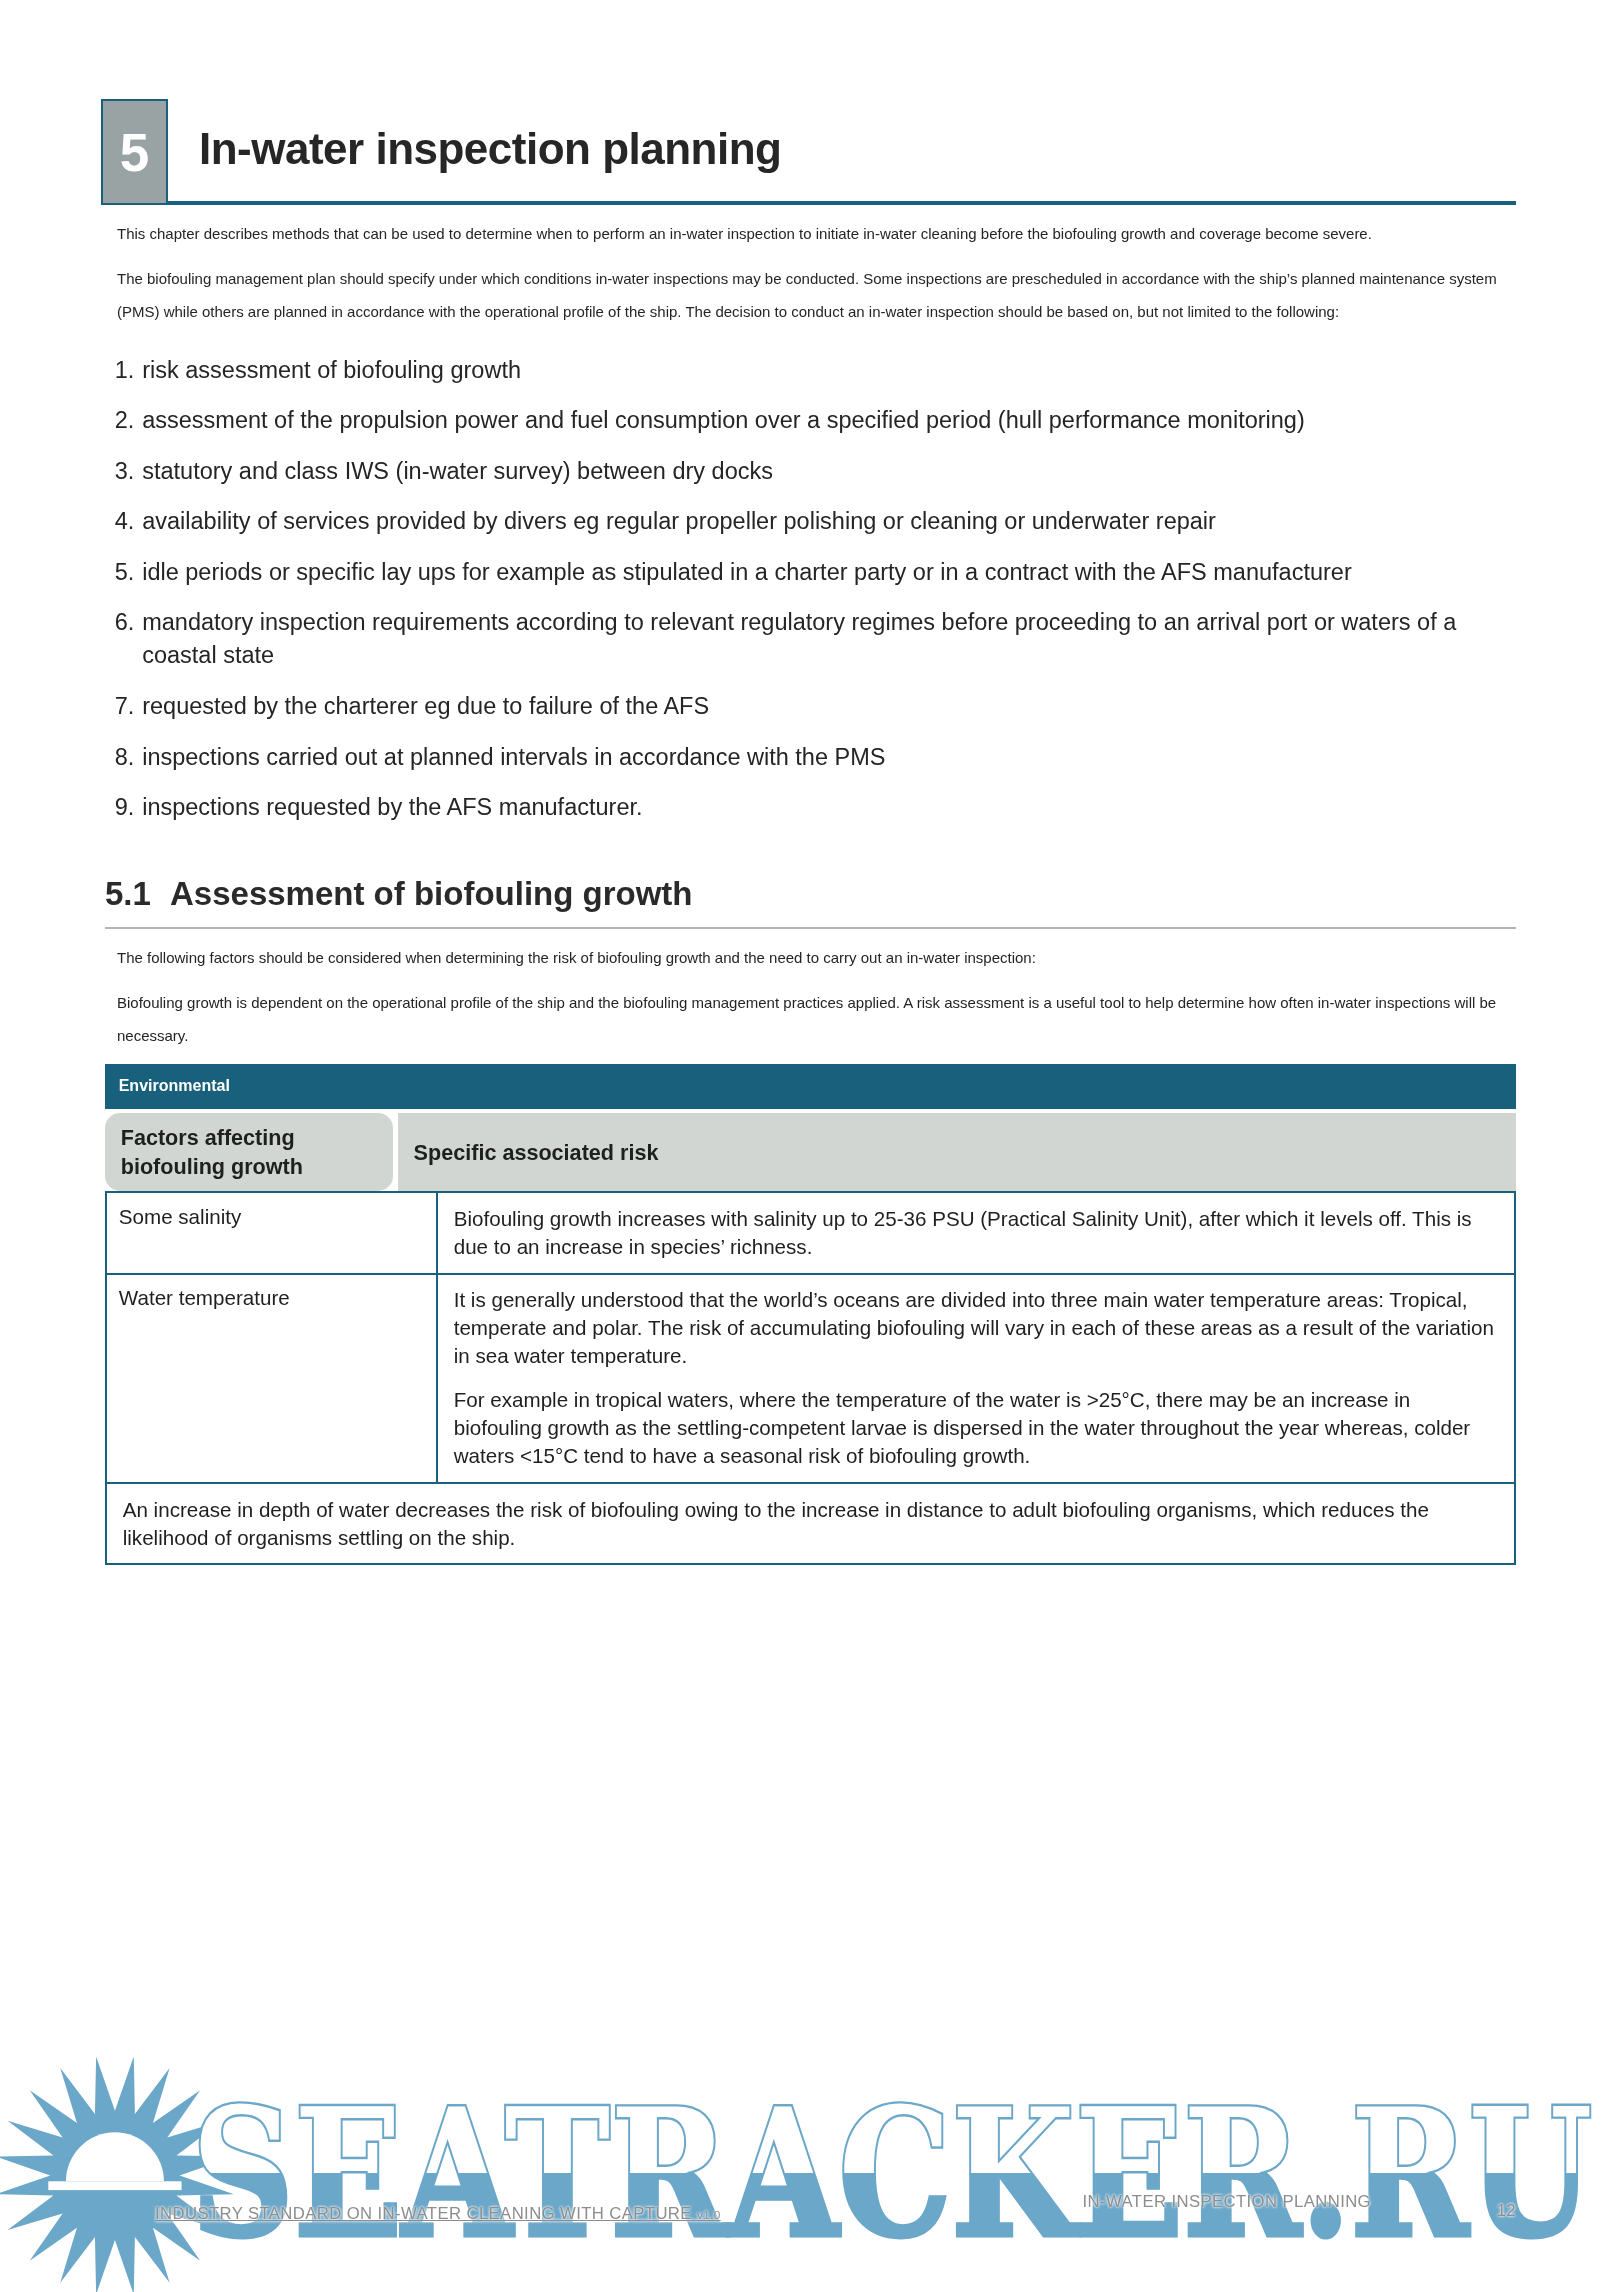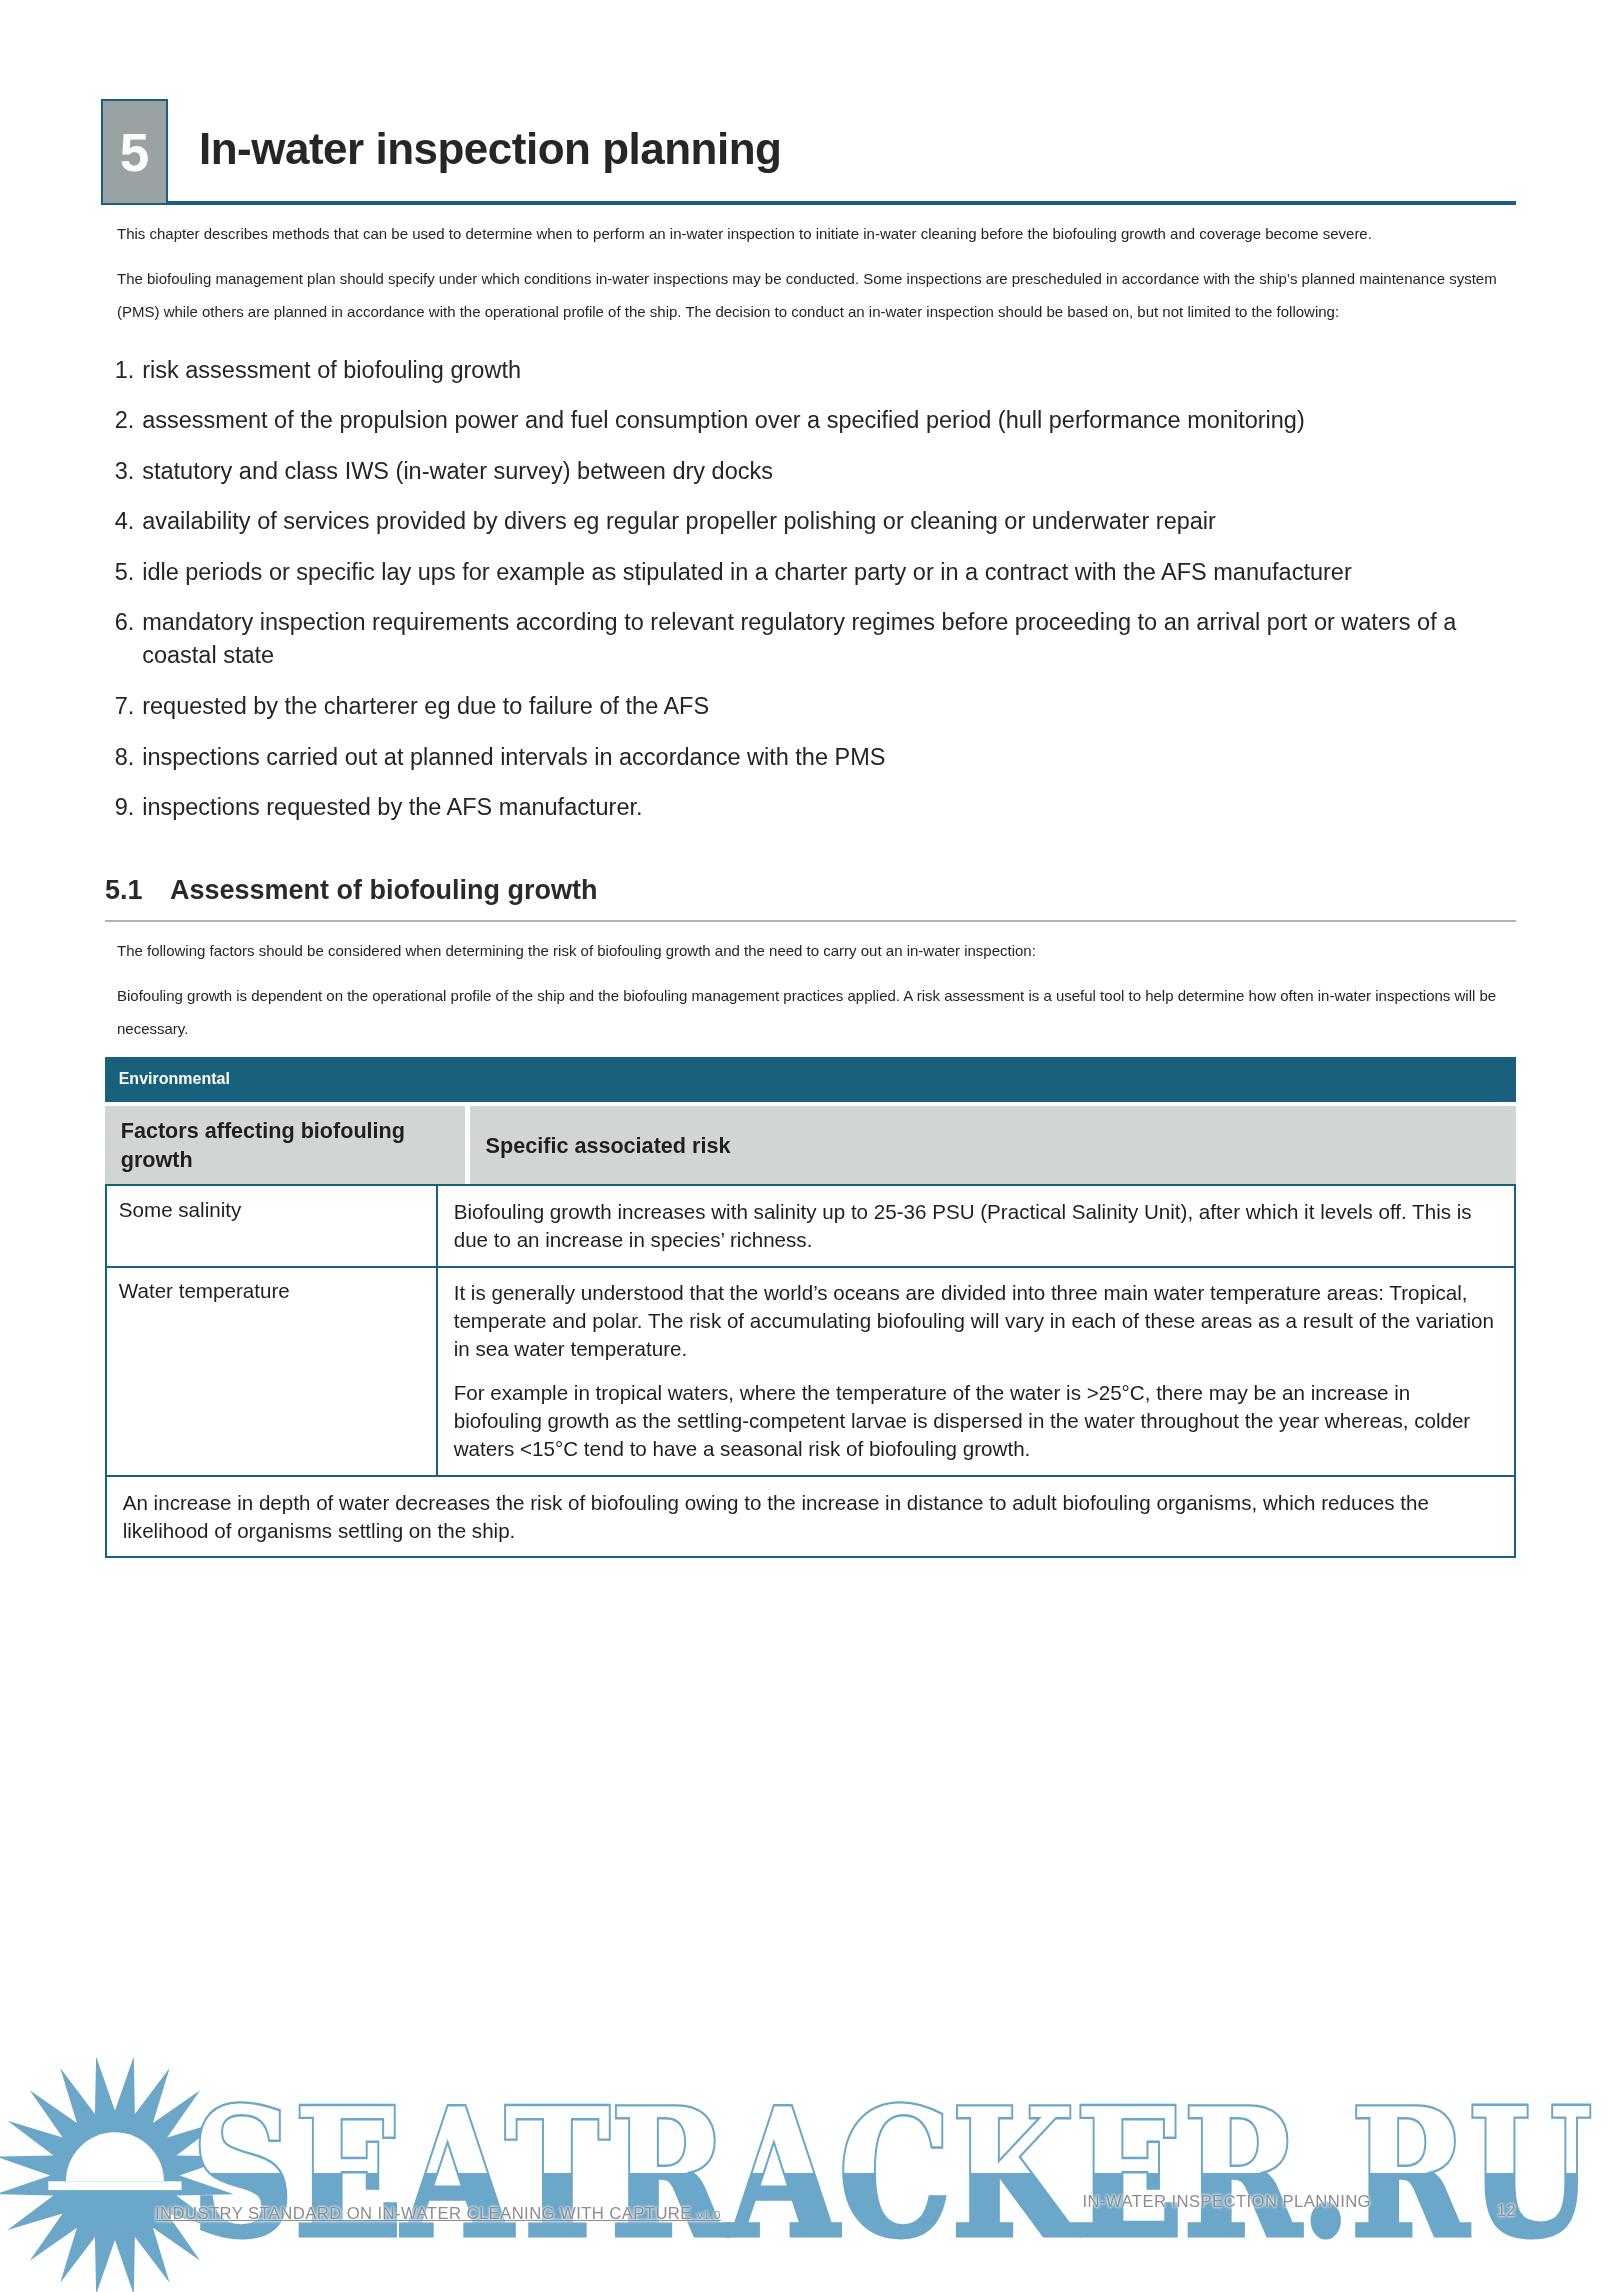--- a/index.html
+++ b/index.html
@@ -29,39 +29,39 @@
   .p1{margin-top:127px;}
   .p2{margin-top:43px;}
 
   
   .num-list{margin-top:25.5px;}
   .num-item{display:flex;font-size:23.5px;line-height:33px;margin-bottom:17.6px;}
   .num-item .num{flex:none;width:27.4px;margin-left:9.8px;}
   .num-item .txt{flex:1;}
 
   
-  .section-heading{margin-top:51px;display:flex;font-size:27px;font-weight:bold;color:#2a2a2a;}
+  .section-heading{margin-top:51px;display:flex;font-size:33px;font-weight:bold;color:#2a2a2a;}
   .section-heading .snum{flex:none;width:65px;}
   .section-rule{margin-top:13.7px;height:2px;background:#b3b3b3;}
   .sp1{margin-top:31px;}
   .sp2{margin-top:37px;}
 
   
   .risk-table{margin-top:9.8px;font-size:20.6px;line-height:28px;color:#1f1f1f;}
   .rt-group{
     background:#19607c;color:#ffffff;font-weight:bold;font-size:16px;
     padding:7.8px 13.7px 8.8px 13.7px;
   }
   .rt-gap{height:4.9px;background:#ffffff;}
   .rt-subhead{display:flex;background:#ffffff;}
   .rt-sh-cell{
     background:#d2d6d2;font-weight:bold;font-size:21.6px;line-height:29px;
     padding:9.8px 15.7px;box-sizing:border-box;display:flex;align-items:center;
   }
-  .rt-sh-c1{flex:none;width:360px;}
+  .rt-sh-c1{flex:none;width:288px;border-radius:15px;}
   .rt-sh-gap{flex:none;width:4.9px;background:#ffffff;}
   .rt-sh-c2{flex:1;}
   .rt-body{border:2.9px solid #19607c;border-top-width:2px;}
   .rt-row{display:flex;border-bottom:2.9px solid #19607c;}
   .rt-row:last-child{border-bottom:none;}
   .rt-c1{flex:none;width:331px;border-right:2px solid #19607c;padding:9.8px 11.8px;box-sizing:border-box;}
   .rt-c2{flex:1;padding:9.8px 13.7px;box-sizing:border-box;}
   .rt-c2 p{margin:2px;}
   .rt-c2 p + p{margin-top:15.7px;}
 

